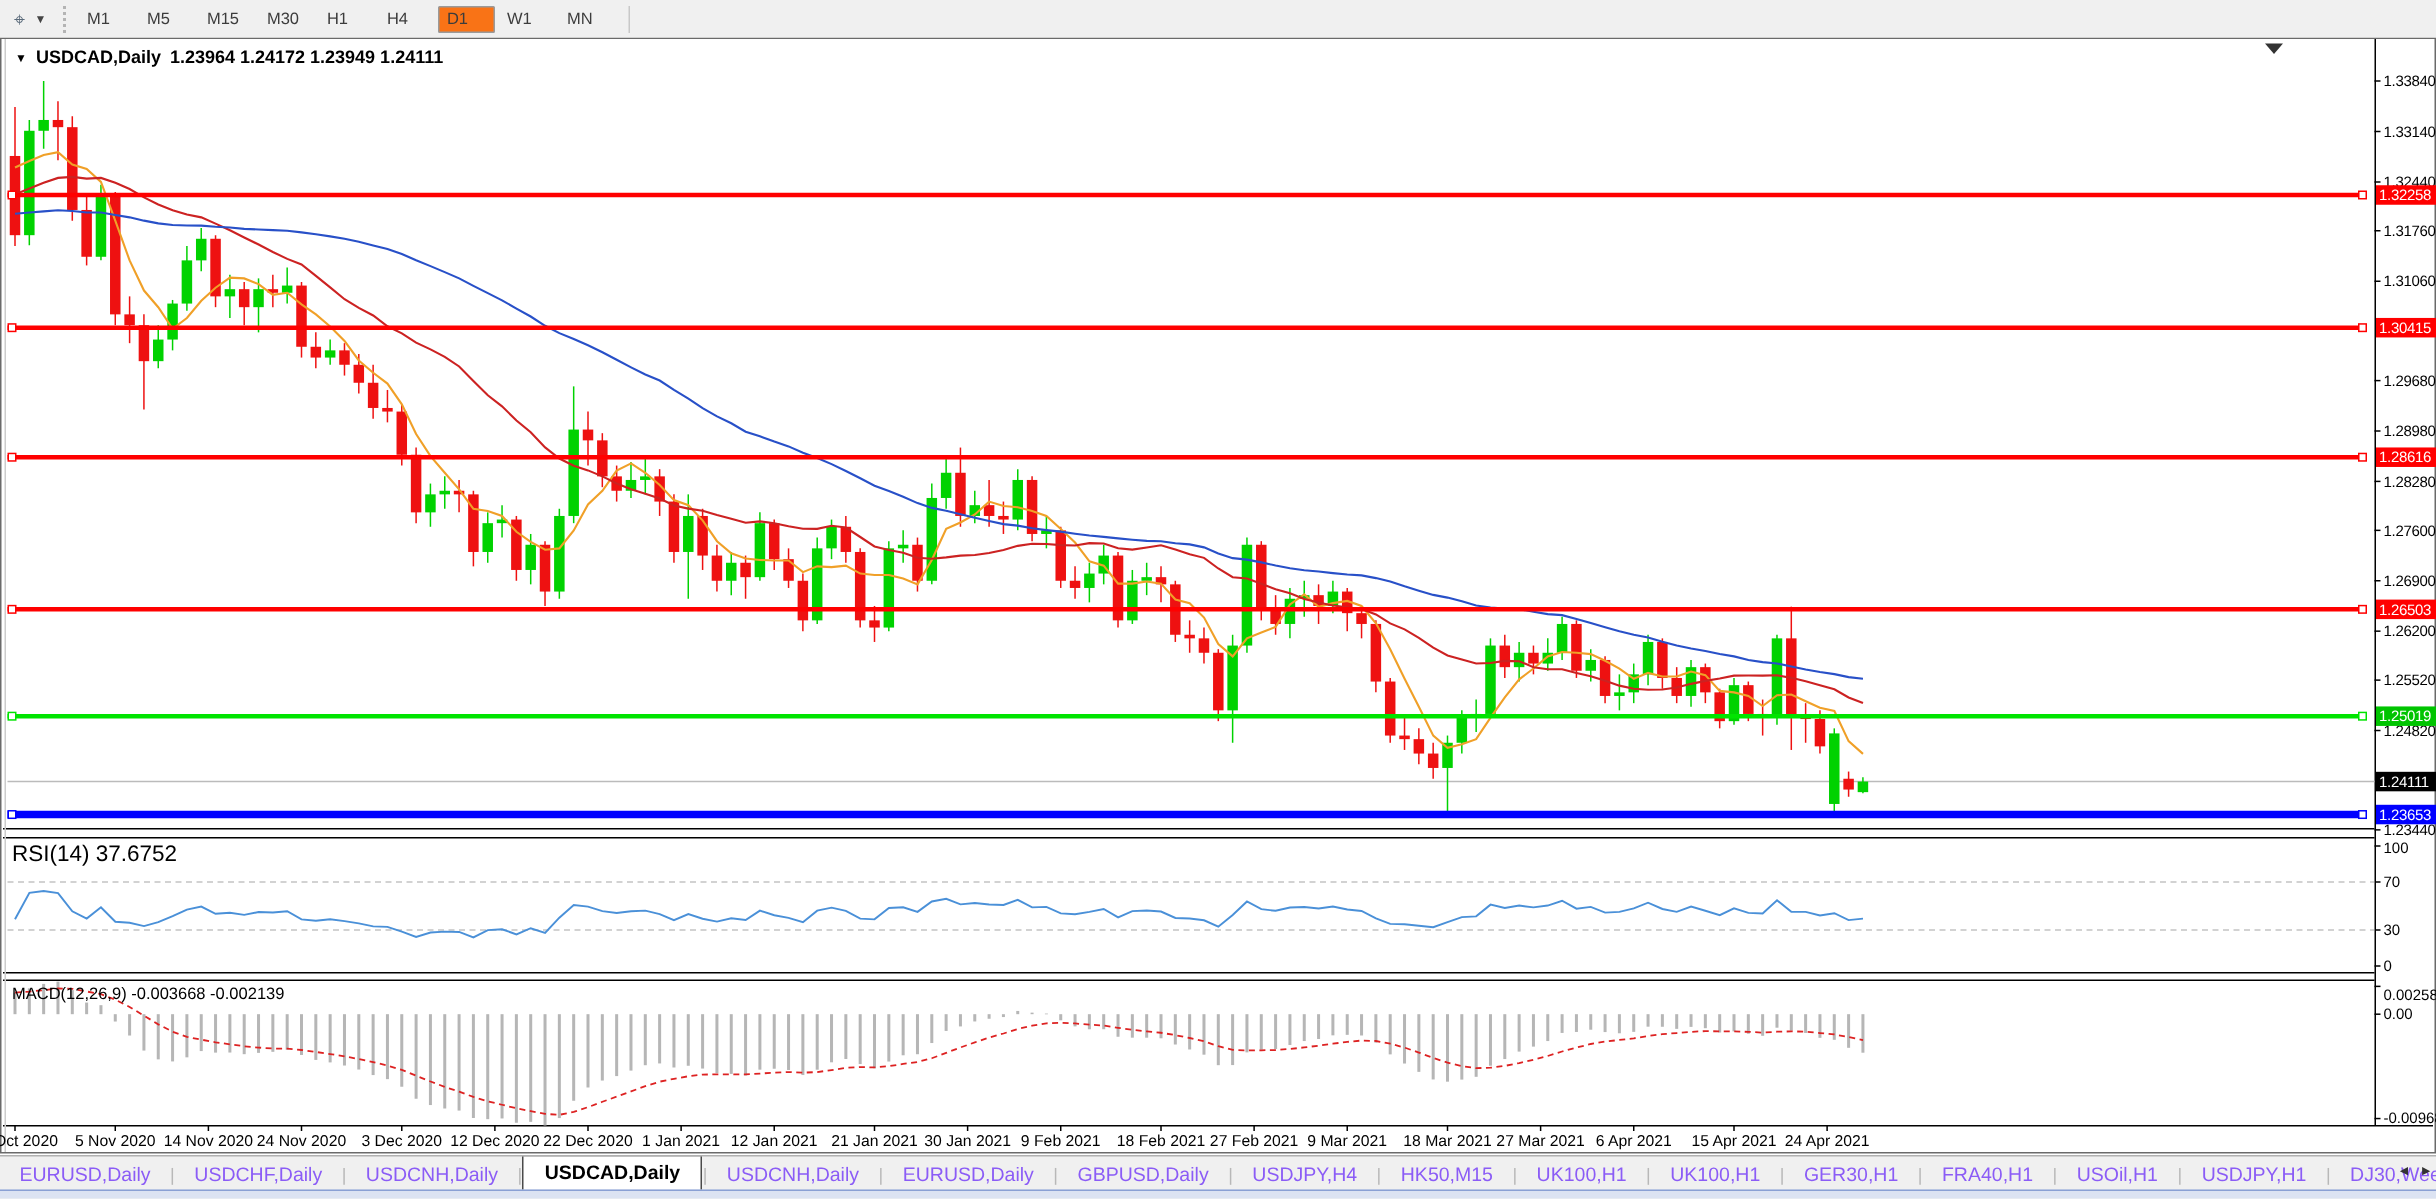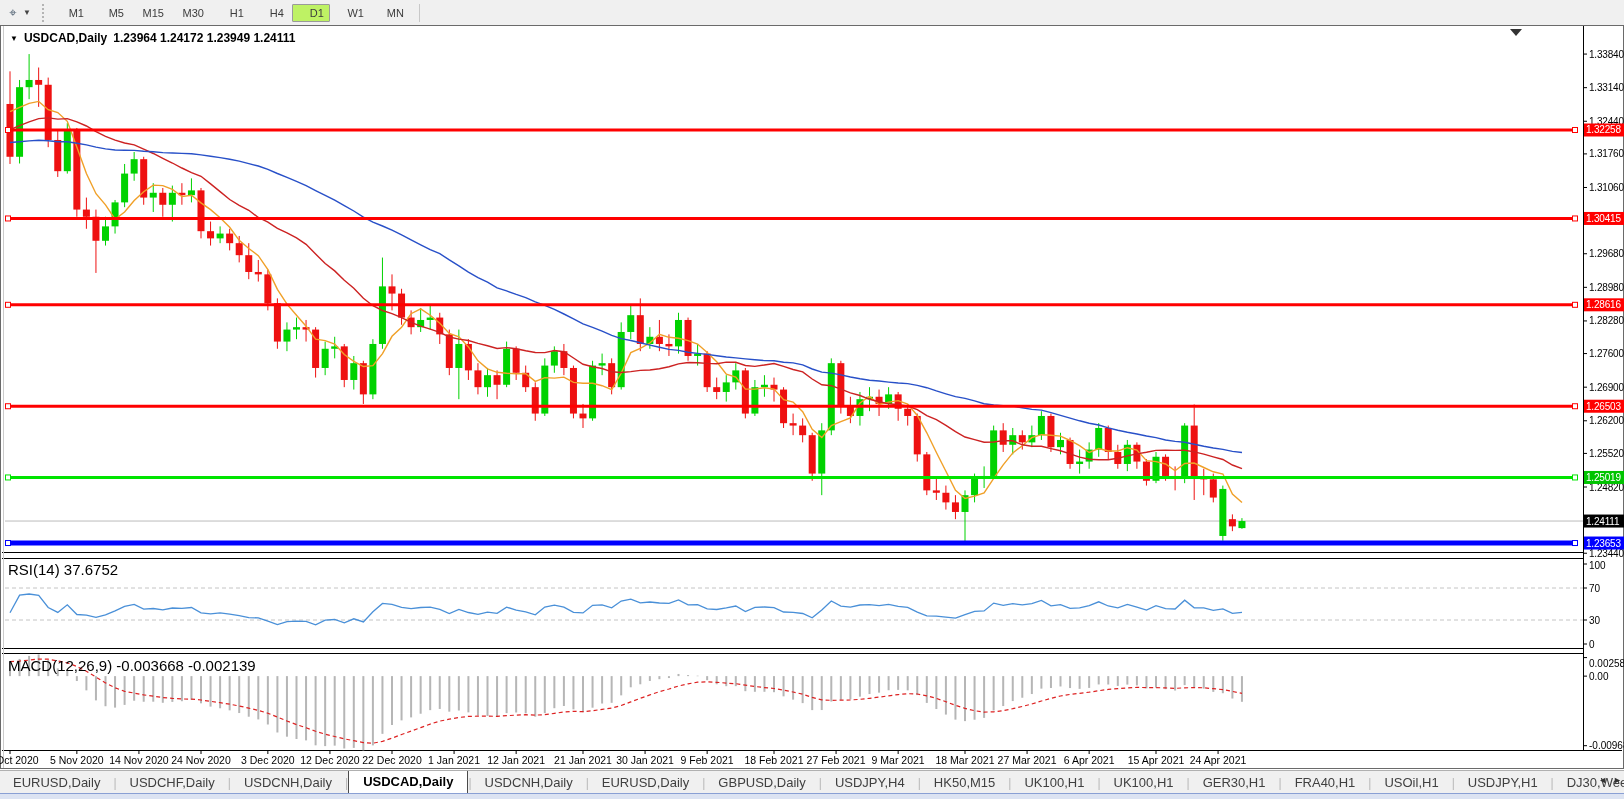--- a/index.html
+++ b/index.html
@@ -6,35 +6,35 @@
     font-family:"Liberation Sans",sans-serif;background:#f0f0f0;}
   #app{position:relative;width:1624px;height:799px;}
   
   #toolbar{position:absolute;left:0;top:0;width:1624px;height:25px;background:#f0f0f0;
     border-bottom:1px solid #d8d4cc;display:flex;align-items:center;}
   .tool-icon{width:20px;height:18px;margin-left:3px;color:#5a6a7a;font-size:13px;
     display:flex;align-items:center;justify-content:center;}
   .caret{color:#444;font-size:8px;margin-right:4px;}
   .grip{height:18px;border-left:2px dotted #b4b4b4;margin:0 7px;}
   .tf-btn{min-width:26px;padding:2px 5px;margin:0 1px;font-size:11px;color:#3c3c3c;
-    text-align:right;border:1px solid transparent;border-radius:1px;cursor:default;}
-  .tf-btn.active{background:#bef264;border:1px solid #9a9a9a;}
+    text-align:left;border:1px solid transparent;border-radius:1px;cursor:default;}
+  .tf-btn.active{background:#f97316;border:1px solid #9a9a9a;}
   .toolbar-sep{height:18px;border-left:1px solid #c8c8c8;margin:0 8px;}
   
   #chart-window{position:absolute;left:0;top:25px;width:1624px;height:745px;background:#ffffff;}
   #chart-svg{position:absolute;left:0;top:0;}
   .overlay{position:absolute;color:#000;white-space:pre;}
   #chart-title{left:10px;top:6px;font-size:12px;font-weight:700;display:flex;align-items:center;gap:6px;}
   #chart-title .tri{font-size:8px;font-weight:400;}
   #rsi-label{left:8px;top:536px;font-size:15px;}
-  #macd-label{left:8px;top:632px;font-size:15px;}
+  #macd-label{left:8px;top:632px;font-size:11px;}
   
   #tabbar{position:absolute;left:0;top:770px;width:1624px;height:23px;background:#f0f0f0;
     border-top:1px solid #b0b0b0;display:flex;align-items:flex-end;overflow:hidden;}
-  .tab{font-size:13px;color:#404040;padding:3px 13px 4px 13px;white-space:nowrap;cursor:default;}
+  .tab{font-size:13px;color:#8b5cf6;padding:3px 13px 4px 13px;white-space:nowrap;cursor:default;}
   .tab.active{background:#ffffff;border:1px solid #4a4a4a;border-bottom:none;color:#000;
     font-weight:700;padding:3px 14px 5px 14px;}
   .tab-sep{color:#b8b8b8;font-size:12px;padding-bottom:4px;}
   #tab-arrows{position:absolute;right:2px;top:775px;display:flex;gap:6px;font-size:9px;color:#333;}
   #tab-arrows span{cursor:default;}
   #bottom-strip{position:absolute;left:0;top:793px;width:1624px;height:6px;
     background:#dce3f2;border-top:1px solid #8aa0d4;}
 </style>
 </head>
 <body>

